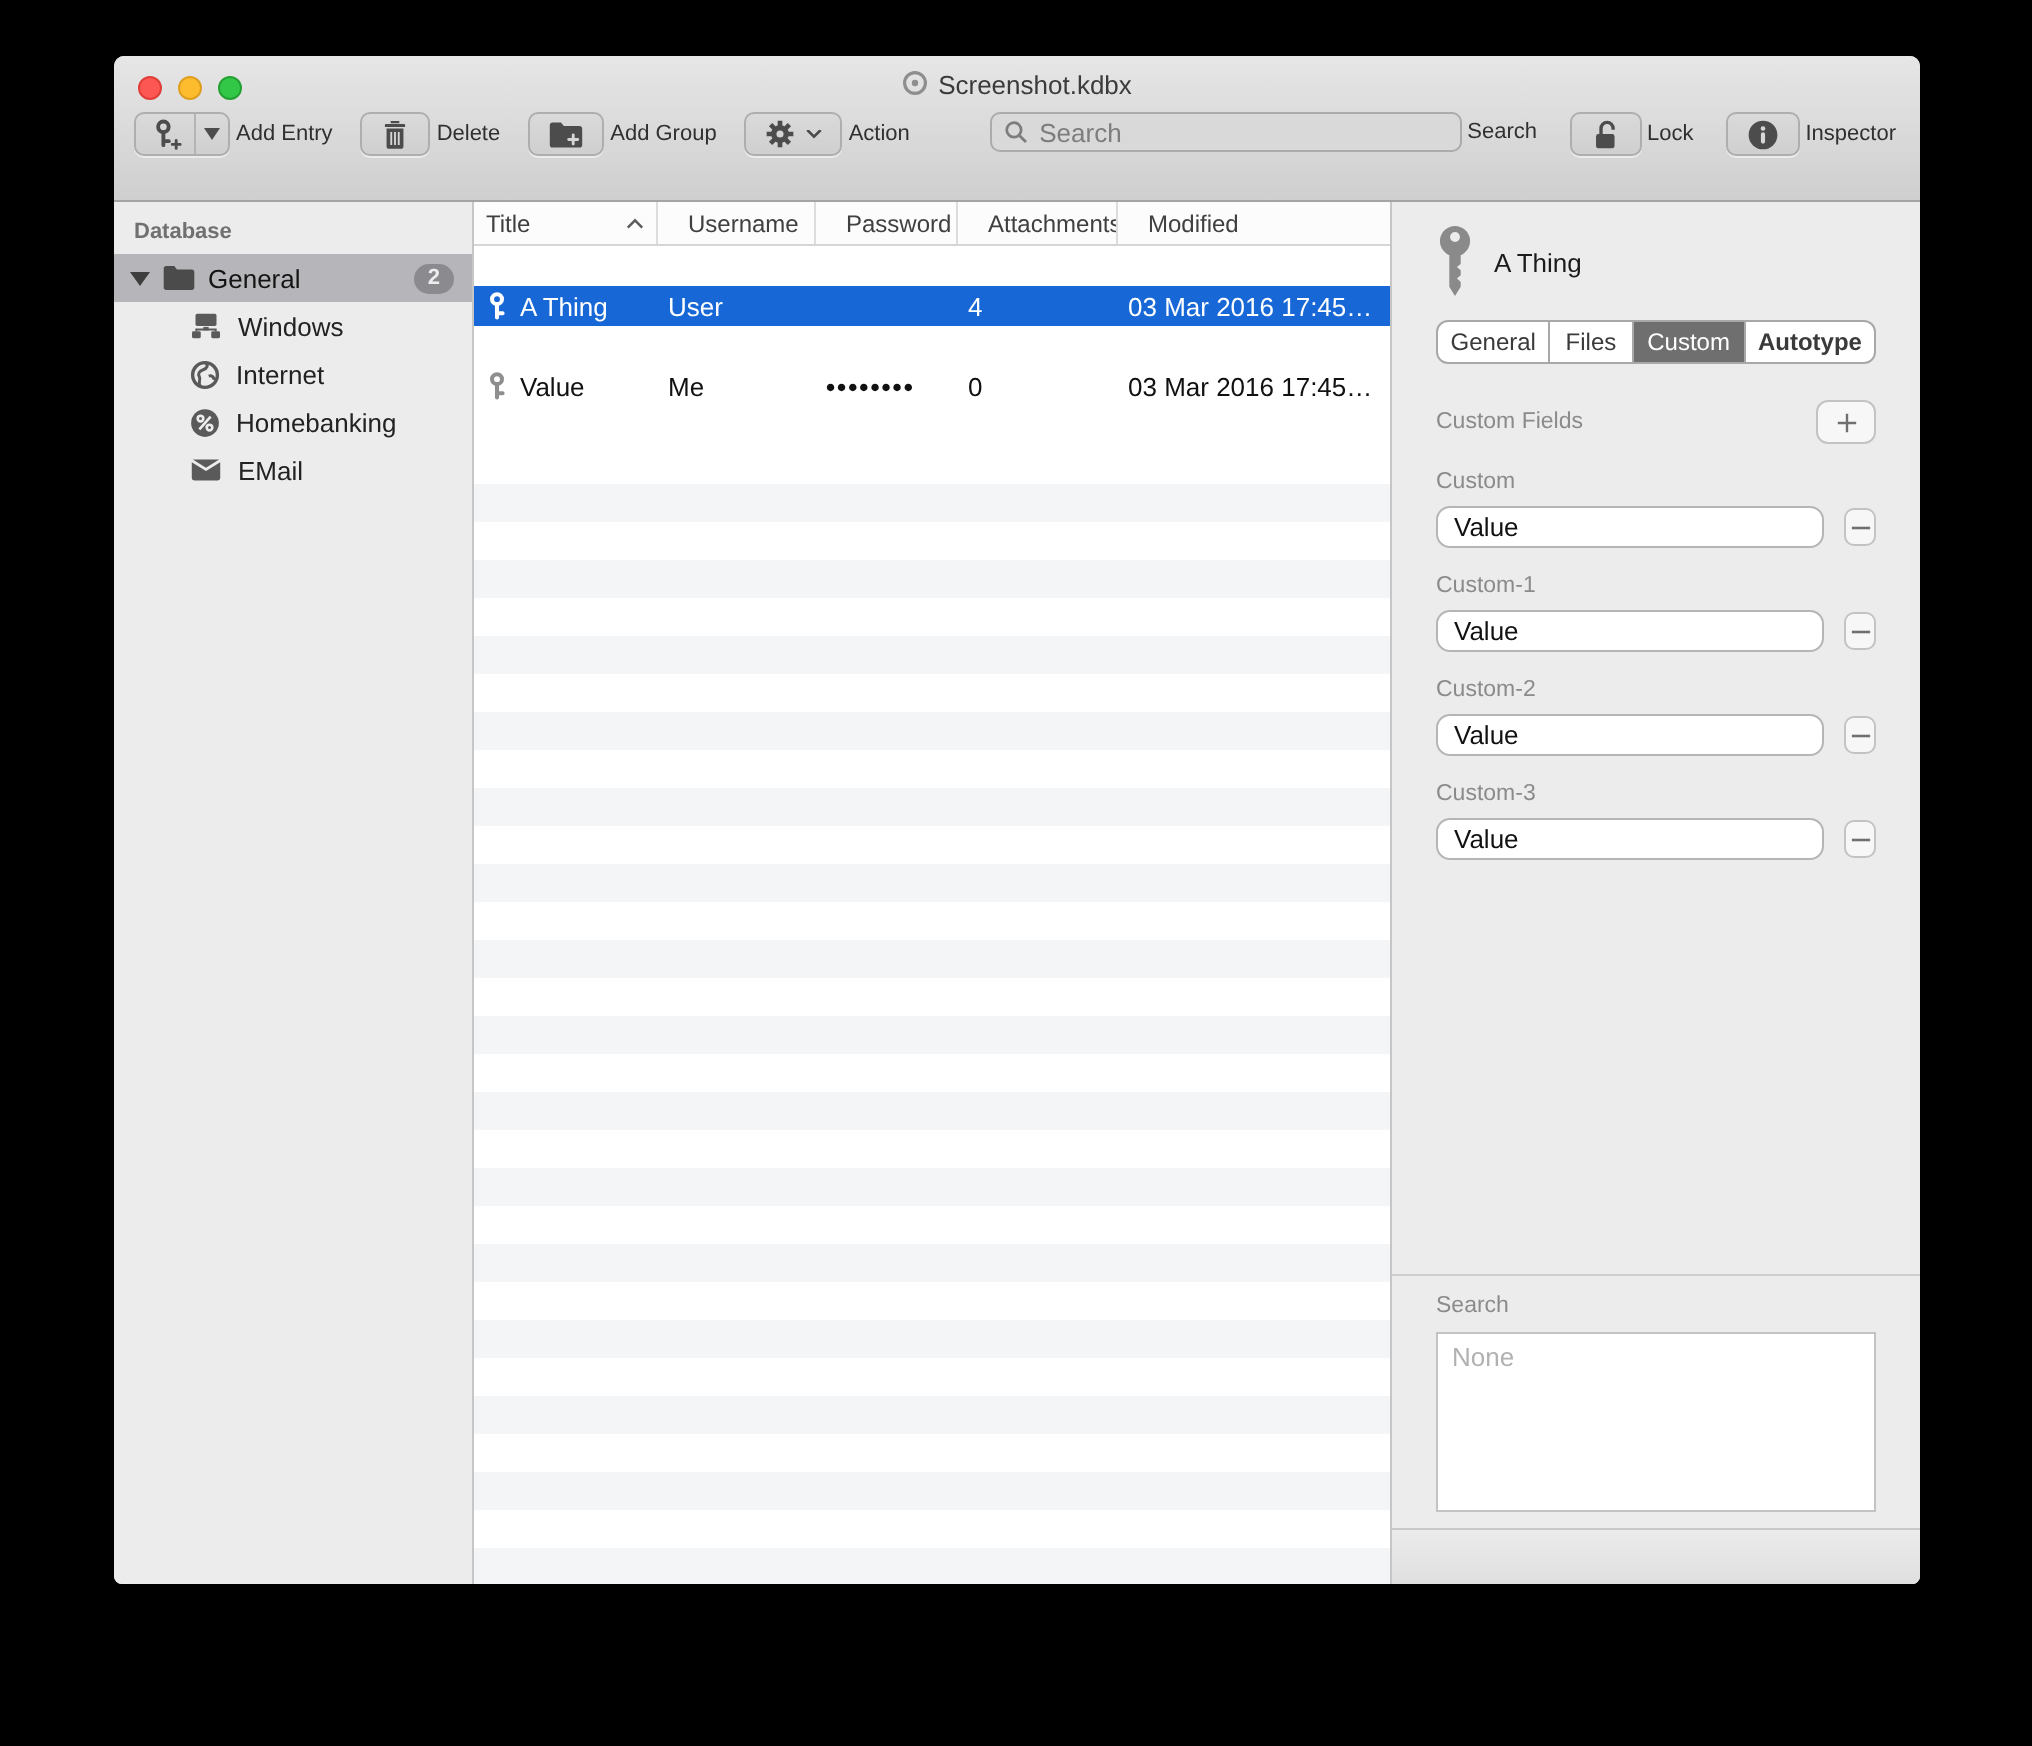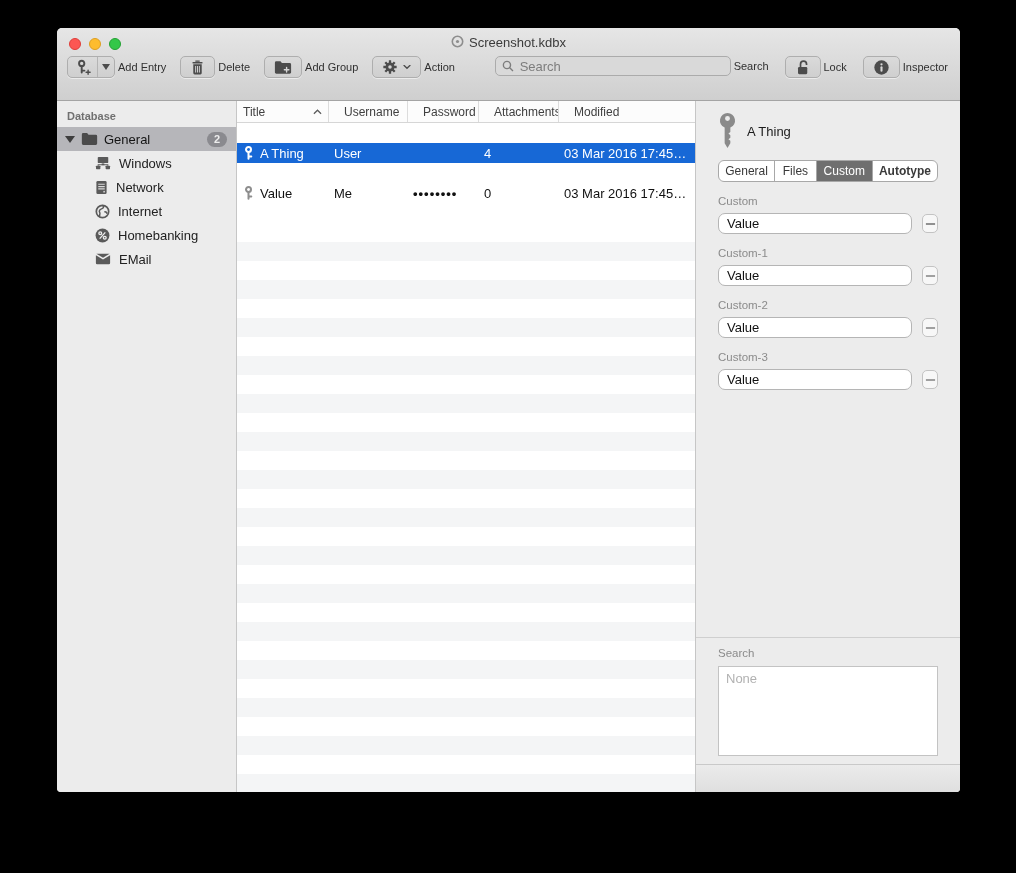--- a/index.html
+++ b/index.html
@@ -292,32 +292,20 @@
             <rect x="3" y="1" width="12" height="7" rx="1"></rect>
               <rect x="7.5" y="8.5" width="3" height="2"></rect>
             <rect x="1" y="11" width="5" height="4" rx=".8"></rect>
               <rect x="12" y="11" width="5" height="4" rx=".8"></rect>
             <path d="M3.5 11V10h11v1" fill="none" stroke="#5a5a5a" stroke-width="1.2"></path>
           </svg>
         </span>
         <span class="label">Windows</span>
       </div>
 
-      <div class="sb-item">
-        <span class="icon">
-          <svg width="13" height="15" viewBox="0 0 14 16" fill="#5a5a5a">
-            <rect x="1.5" y="1" width="11" height="14" rx="1.4"></rect>
-            <g stroke="#d9d9d9" stroke-width="1.2">
-                <path d="M3.5 4.5h7M3.5 7h7M3.5 9.5h7"></path>
-              </g>
-            <circle cx="9.8" cy="12.5" r=".9" fill="#d9d9d9"></circle>
-          </svg>
-        </span>
-        <span class="label">Network</span>
-      </div>
 
       <div class="sb-item">
         <span class="icon">
           <svg width="15" height="15" viewBox="0 0 16 16">
             <circle cx="8" cy="8" r="6.6" fill="none" stroke="#5a5a5a" stroke-width="1.8"></circle>
             <path d="M8 1.6c2.2 1 1 3-1 3.6S4 7.4 5 9s-1 3 .4 4.6" fill="none" stroke="#5a5a5a" stroke-width="1.6"></path>
             <path d="M10 8.6c1.4-.6 3 .4 2.6 2" fill="none" stroke="#5a5a5a" stroke-width="1.6"></path>
           </svg>
         </span>
         <span class="label">Internet</span>
@@ -418,20 +406,28 @@
           <span class="insp-title">A Thing</span>
         </div>
 
         <div class="segmented">
           <div class="segment seg-general">General</div>
           <div class="segment seg-files">Files</div>
           <div class="segment seg-custom sel">Custom</div>
           <div class="segment seg-autotype">Autotype</div>
         </div>
 
+        <div class="cf-headrow">
+          <span class="cf-head">Custom Fields</span>
+          <span class="mini-btn plus-btn">
+            <svg width="11" height="11" viewBox="0 0 12 12">
+                <path d="M6 1v10M1 6h10" stroke="#6f6f6f" stroke-width="1.3" fill="none"></path>
+              </svg>
+          </span>
+        </div>
 
         <div class="field-group">
           <div class="field-label">Custom</div>
           <div class="field-row">
             <input class="field-input" type="text" value="Value" style="">
             <span class="mini-btn minus-btn">
               <svg width="11" height="2" viewBox="0 0 12 2">
                   <path d="M1 1h10" stroke="#6f6f6f" stroke-width="1.4"></path>
                 </svg>
             </span>

